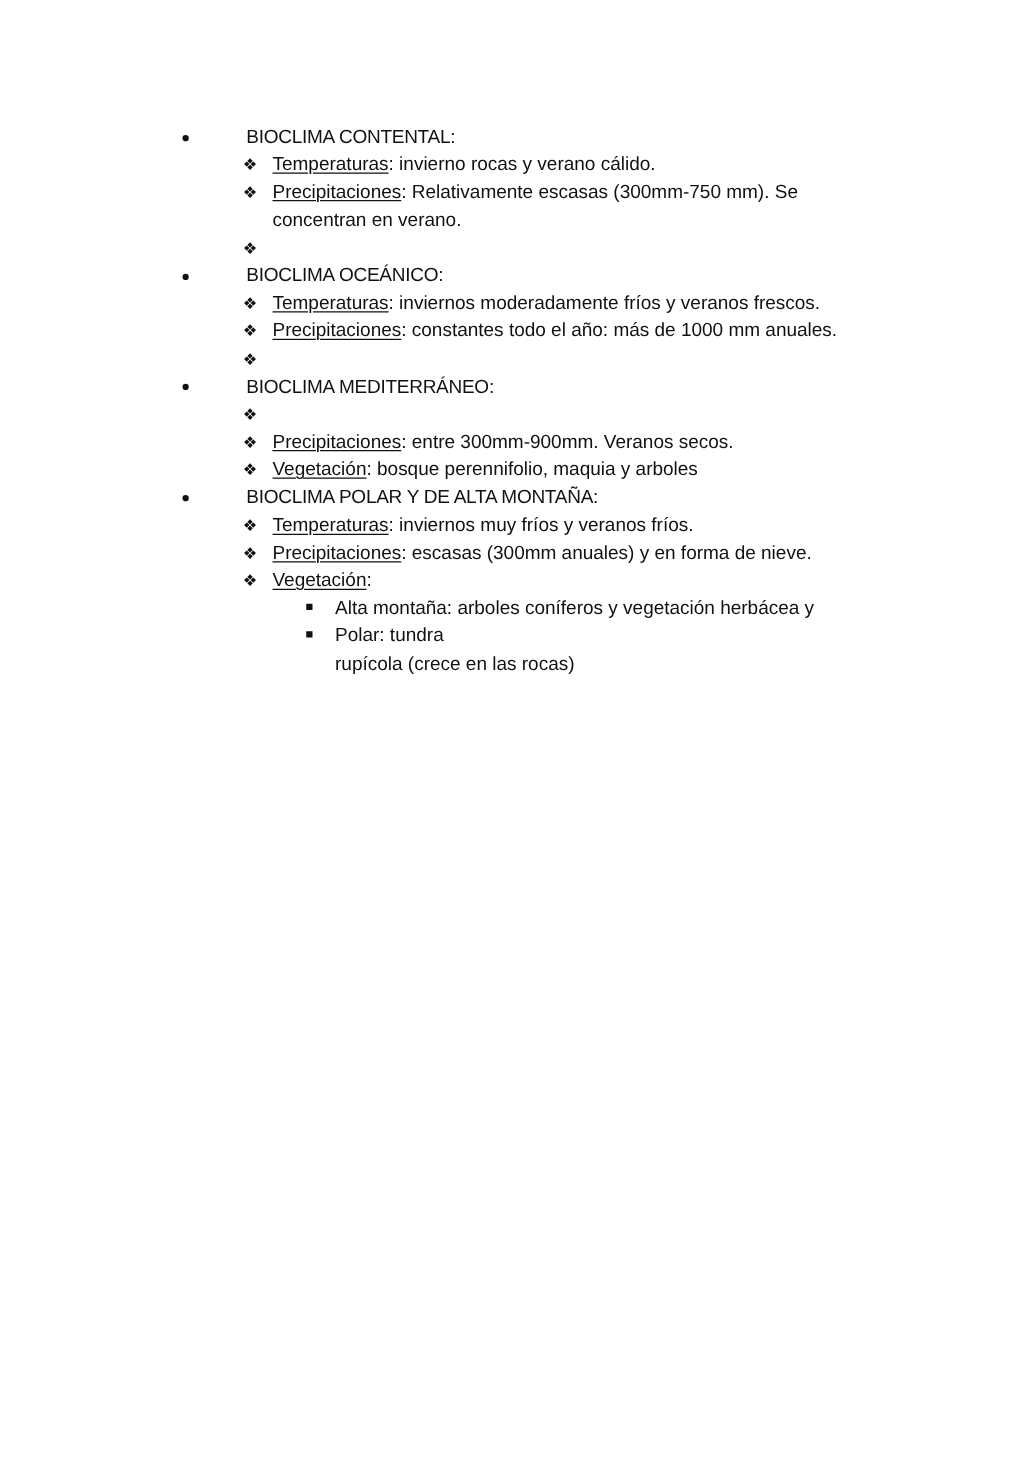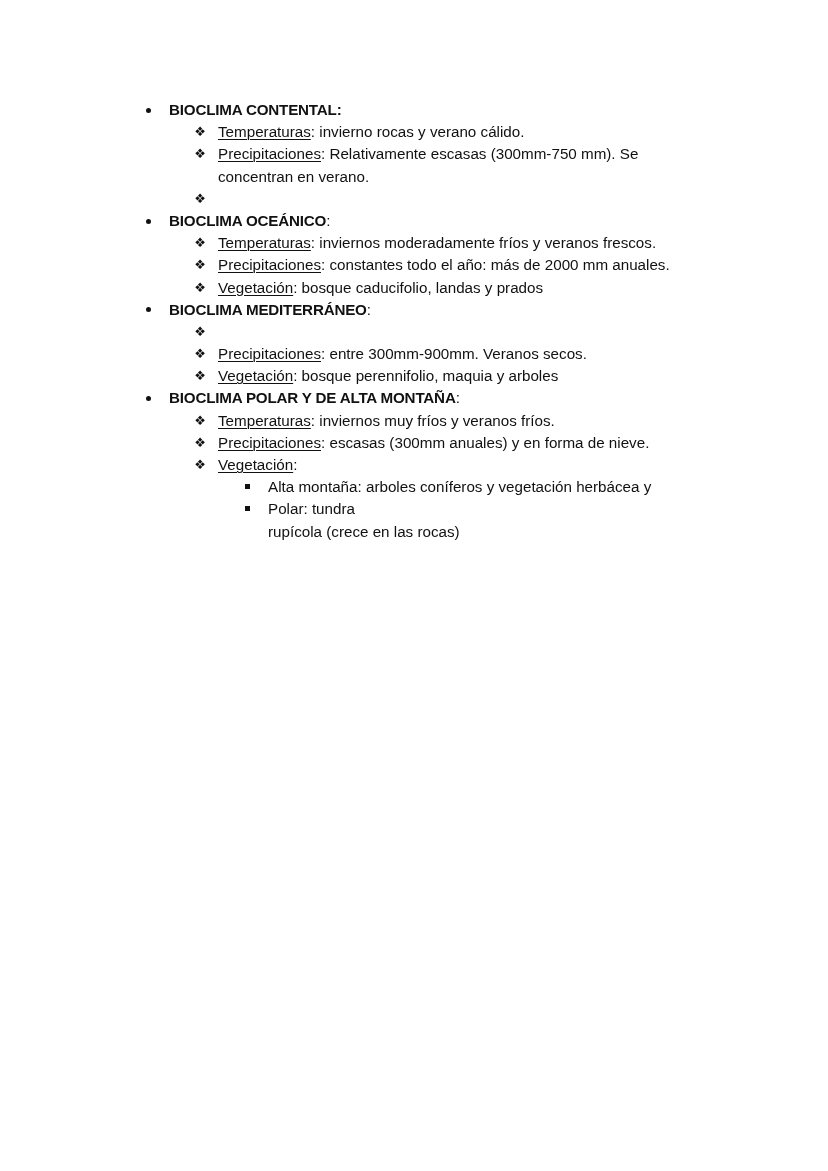--- a/index.html
+++ b/index.html
@@ -35,21 +35,21 @@
       text-align: center;
     }
     .lvl1 .marker { left: 141px; width: 14px; font-size: 14px; }
     .lvl1 .text { position: absolute; left: 169px; }
     .lvl2 .marker { left: 192px; width: 16px; font-size: 13px; }
     .lvl2 .text { position: absolute; left: 218px; }
     .lvl2.cont .text { left: 218px; }
     .lvl3 .marker { left: 240px; width: 14px; font-size: 10px; }
     .lvl3 .text { position: absolute; left: 268px; }
     .lvl3.cont .text { left: 268px; }
-    .bold { font-weight: bold; letter-spacing: -0.2px; }
+    .bold { font-weight: normal; letter-spacing: -0.2px; margin-left: 28px; }
     .u { text-decoration: underline; text-underline-offset: 2px; text-decoration-thickness: 1px; }
     .square {
       display: inline-block;
       width: 5px;
       height: 5px;
       background: #111;
       vertical-align: middle;
       margin-top: -2px;
     }
     .dot {
@@ -89,25 +89,24 @@
   <div class="line lvl1">
     <span class="marker"><span class="dot"></span></span>
     <span class="text"><span class="bold">BIOCLIMA OCEÁNICO</span><span>:</span></span>
   </div>
   <div class="line lvl2">
     <span class="marker">❖</span>
     <span class="text"><span class="u">Temperaturas</span><span>: inviernos moderadamente fríos y veranos frescos.</span></span>
   </div>
   <div class="line lvl2">
     <span class="marker">❖</span>
-    <span class="text"><span class="u">Precipitaciones</span><span>: constantes todo el año: más de 2000 mm anuales.</span></span>
+    <span class="text"><span class="u">Precipitaciones</span><span>: constantes todo el año: más de 1000 mm anuales.</span></span>
   </div>
   <div class="line lvl2">
     <span class="marker">❖</span>
-    <span class="text"><span class="u">Vegetación</span><span>: bosque caducifolio, landas y prados</span></span>
   </div>
 
   <div class="line lvl1">
     <span class="marker"><span class="dot"></span></span>
     <span class="text"><span class="bold">BIOCLIMA MEDITERRÁNEO</span><span>:</span></span>
   </div>
   <div class="line lvl2">
     <span class="marker">❖</span>
   </div>
   <div class="line lvl2">

